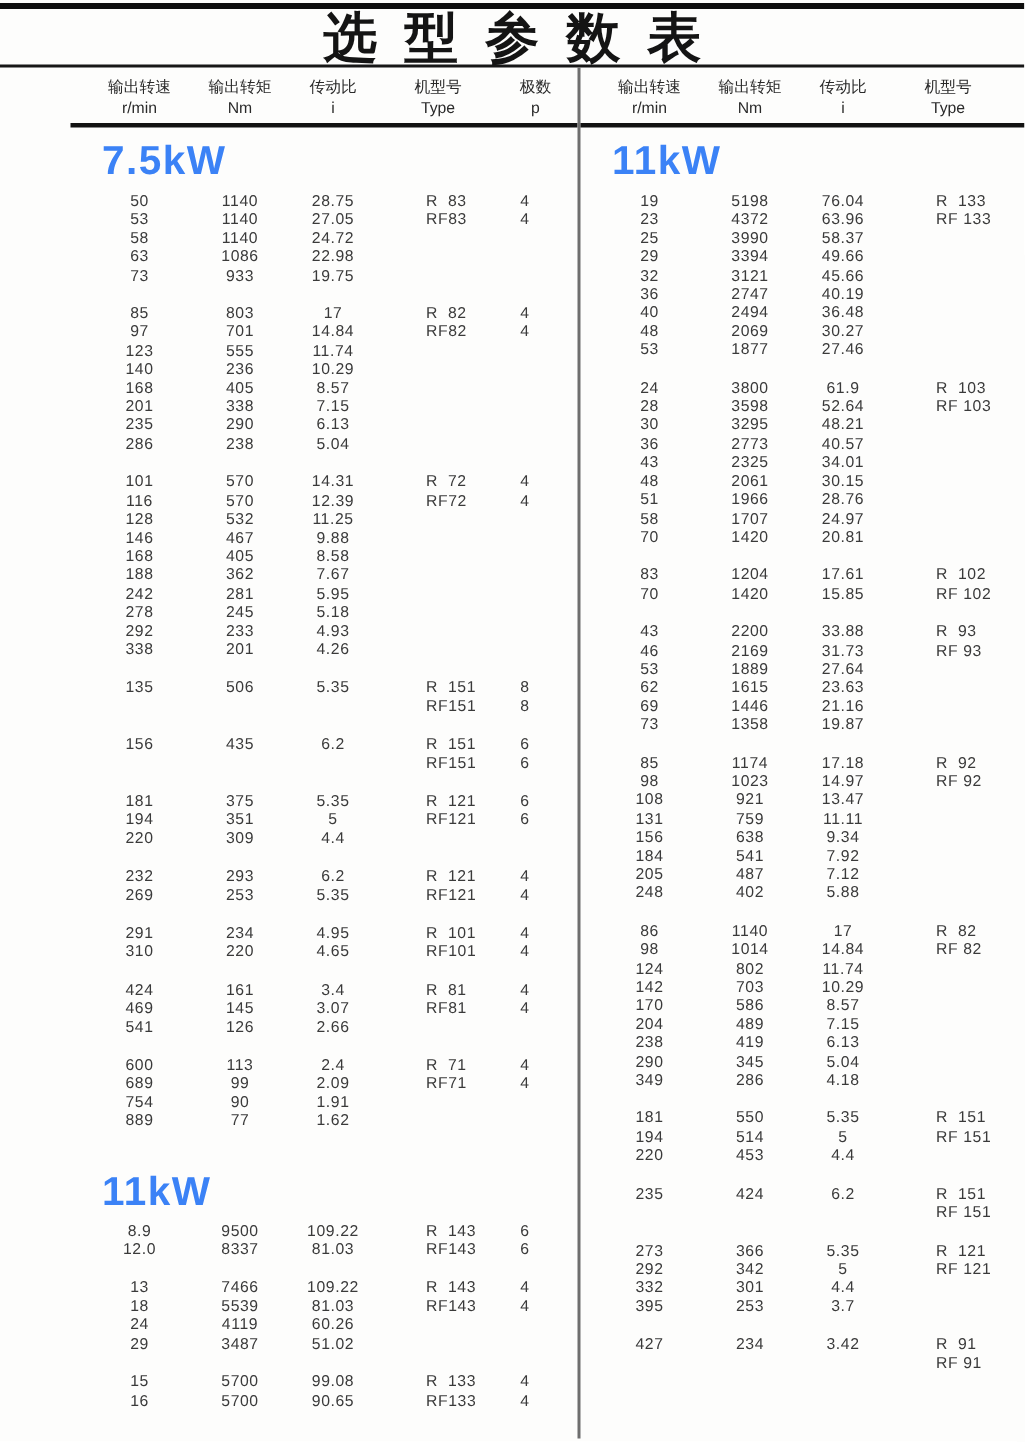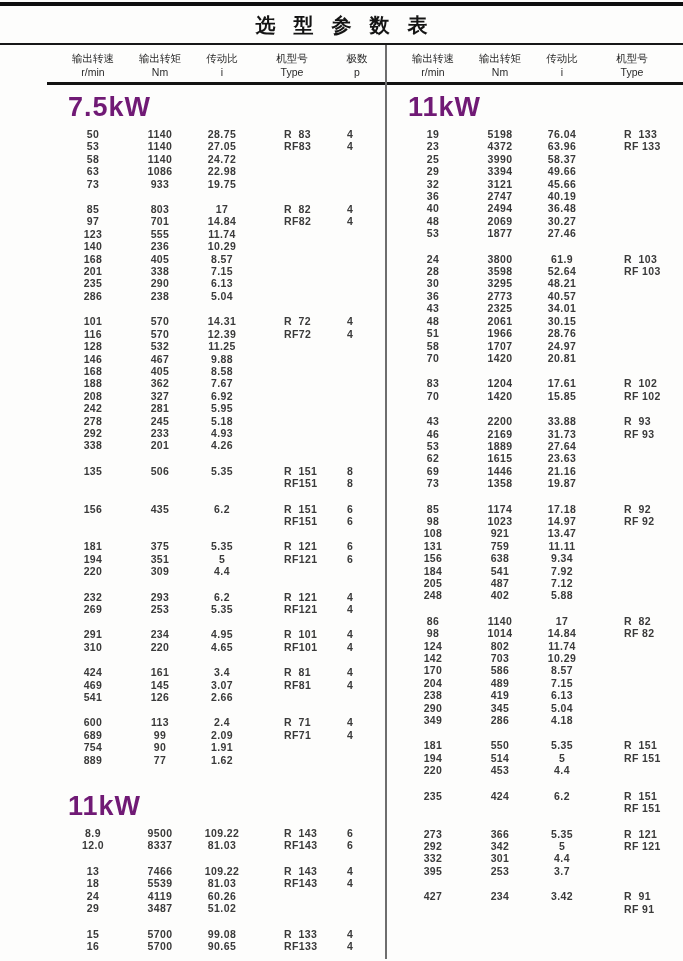--- a/index.html
+++ b/index.html
@@ -18,21 +18,21 @@
     overflow: hidden;
     box-sizing: border-box;
   }
   .top-rule {
     height: 4px;
     background: #0e0e0e;
     margin-top: 2px;
   }
   .doc-title {
     text-align: center;
-    font-size: 20px;
+    font-size: 36px;
     font-weight: bold;
     color: #141414;
     letter-spacing: 18px;
     text-indent: 18px;
     padding: 3px 0 2px 0;
     line-height: 32px;
   }
   .title-rule {
     height: 2px;
     background: #171717;
@@ -62,31 +62,30 @@
     line-height: 14px;
     color: #2a2a2a;
   }
   .header-rule {
     height: 3px;
     background: #121212;
   }
   .section-heading {
     font-size: 27px;
     font-weight: bold;
-    color: #701a75;
+    color: #3b82f6;
     letter-spacing: 1px;
     padding: 9px 0 7px 21px;
     line-height: 27px;
   }
   .section-heading.later {
     padding-top: 14px;
   }
   .group {
     margin-bottom: 13px;
-    font-weight: bold;
   }
   .row {
     display: grid;
     grid-template-columns: 76px 58px 66px 74px 56px;
     padding-left: 8px;
     font-size: 10.5px;
     line-height: 12.4px;
     color: #3a3a3a;
     letter-spacing: 0.4px;
   }
@@ -258,27 +257,20 @@
             <div class="cell poles"></div>
           </div>
           <div class="row">
             <div class="cell">188</div>
             <div class="cell">362</div>
             <div class="cell">7.67</div>
             <div class="cell type"></div>
             <div class="cell poles"></div>
           </div>
           <div class="row">
-            <div class="cell">208</div>
-            <div class="cell">327</div>
-            <div class="cell">6.92</div>
-            <div class="cell type"></div>
-            <div class="cell poles"></div>
-          </div>
-          <div class="row">
             <div class="cell">242</div>
             <div class="cell">281</div>
             <div class="cell">5.95</div>
             <div class="cell type"></div>
             <div class="cell poles"></div>
           </div>
           <div class="row">
             <div class="cell">278</div>
             <div class="cell">245</div>
             <div class="cell">5.18</div>

